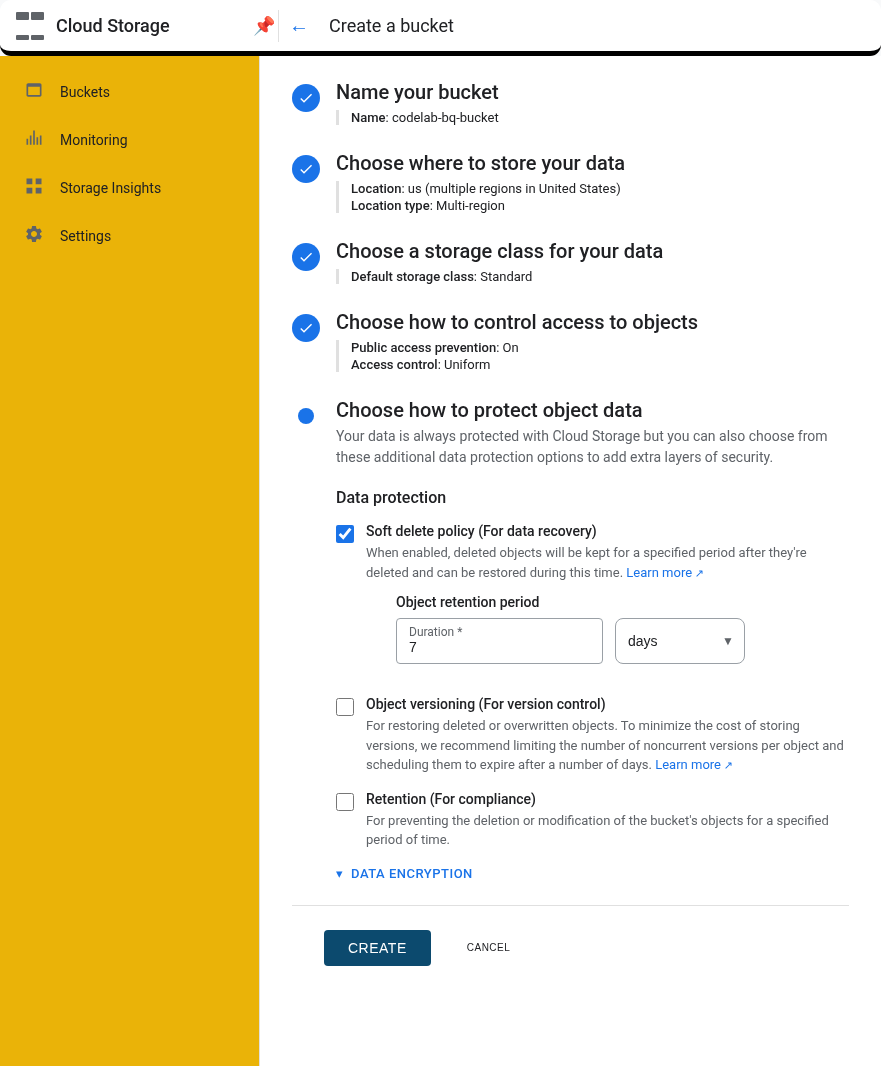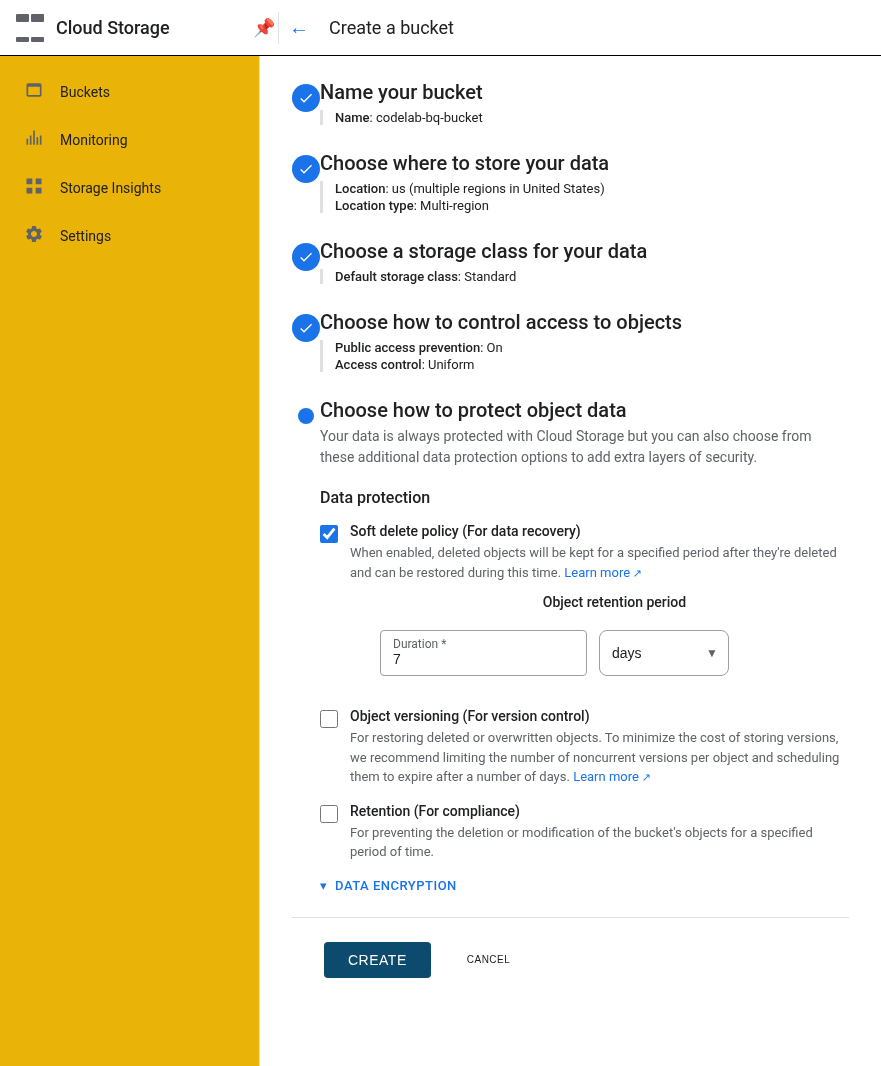--- a/index.html
+++ b/index.html
@@ -7,24 +7,25 @@
 
     
     .app { display: flex; flex-direction: column; height: 1066px; width: 881px; }
 
     
     .top-header {
       display: flex;
       align-items: center;
       height: 56px;
       background: #fff;
-      border-bottom: 1px solid #000000;
+      border-bottom: 5px solid #000000;
       padding: 0 16px;
       gap: 2px;
       flex-shrink: 0;
+      border-radius: 11px;
     }
     .top-header .logo {
       display: flex; align-items: center; gap: 12px;
       width: 260px;
       flex-shrink: 0;
     }
     .logo-icon {
       display: grid; grid-template-columns: 1fr 1fr; gap: 2px;
       width: 28px; height: 28px;
     }
@@ -74,21 +75,21 @@
     
     .content {
       flex: 1;
       overflow-y: auto;
       padding: 24px 32px;
       background: #fff;
     }
 
     
     .step {
-      display: flex; 
+      display: flex; gap: 16px;
       margin-bottom: 24px;
     }
     .step-indicator {
       flex-shrink: 0;
       width: 28px; height: 28px;
       display: flex; align-items: center; justify-content: center;
       margin-top: 4px;
     }
     .check-circle {
       width: 28px; height: 28px;
@@ -140,21 +141,21 @@
     }
     .checkbox-label { font-size: 14px; font-weight: 500; color: #202124; }
     .checkbox-desc { font-size: 13px; color: #5f6368; line-height: 1.5; margin-top: 4px; }
     .learn-more { color: #1a73e8; text-decoration: none; }
     .learn-more::after { content: ' ↗'; font-size: 11px; }
 
     
     .retention-section {
       margin: 12px 0 16px 30px;
     }
-    .retention-title { font-size: 14px; font-weight: 500; margin-bottom: 20px; text-align: center; }
+    .retention-title { font-size: 14px; font-weight: 500; margin-bottom: 8px; }
     .retention-inputs { display: flex; gap: 12px; align-items: flex-end; }
     .input-wrapper {
       position: relative;
       border: 1px solid #9aa0a6;
       border-radius: 4px;
       padding: 20px 12px 8px;
       min-width: 180px;
     }
     .input-wrapper input {
       border: none; outline: none;

